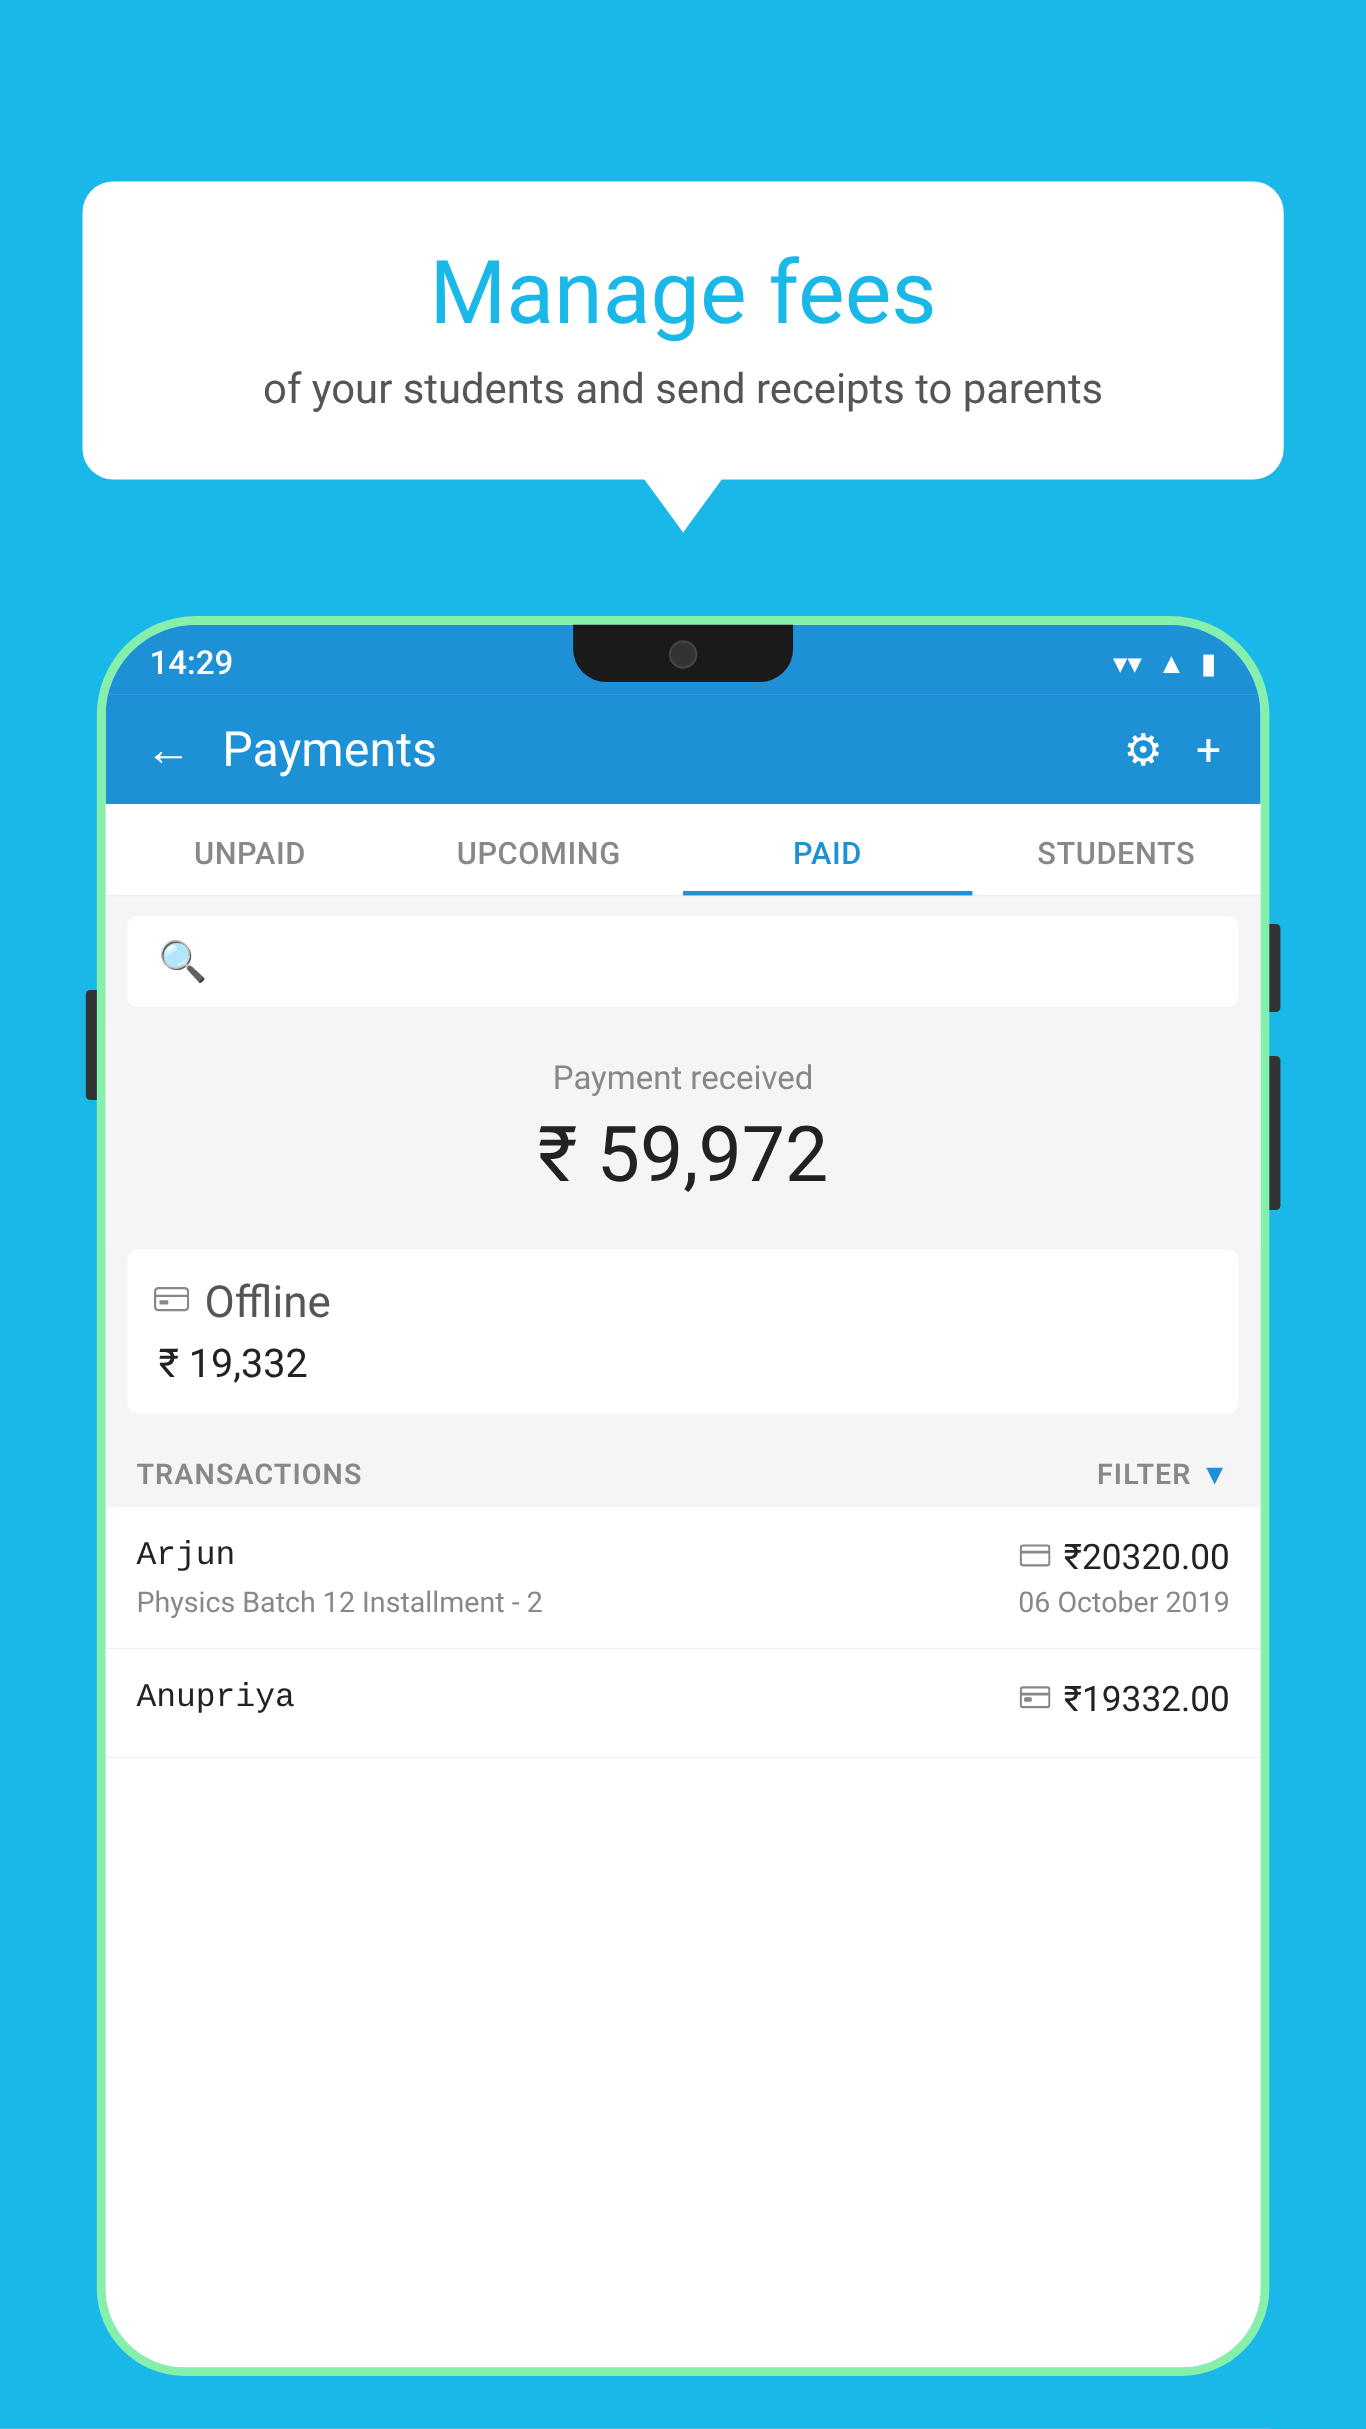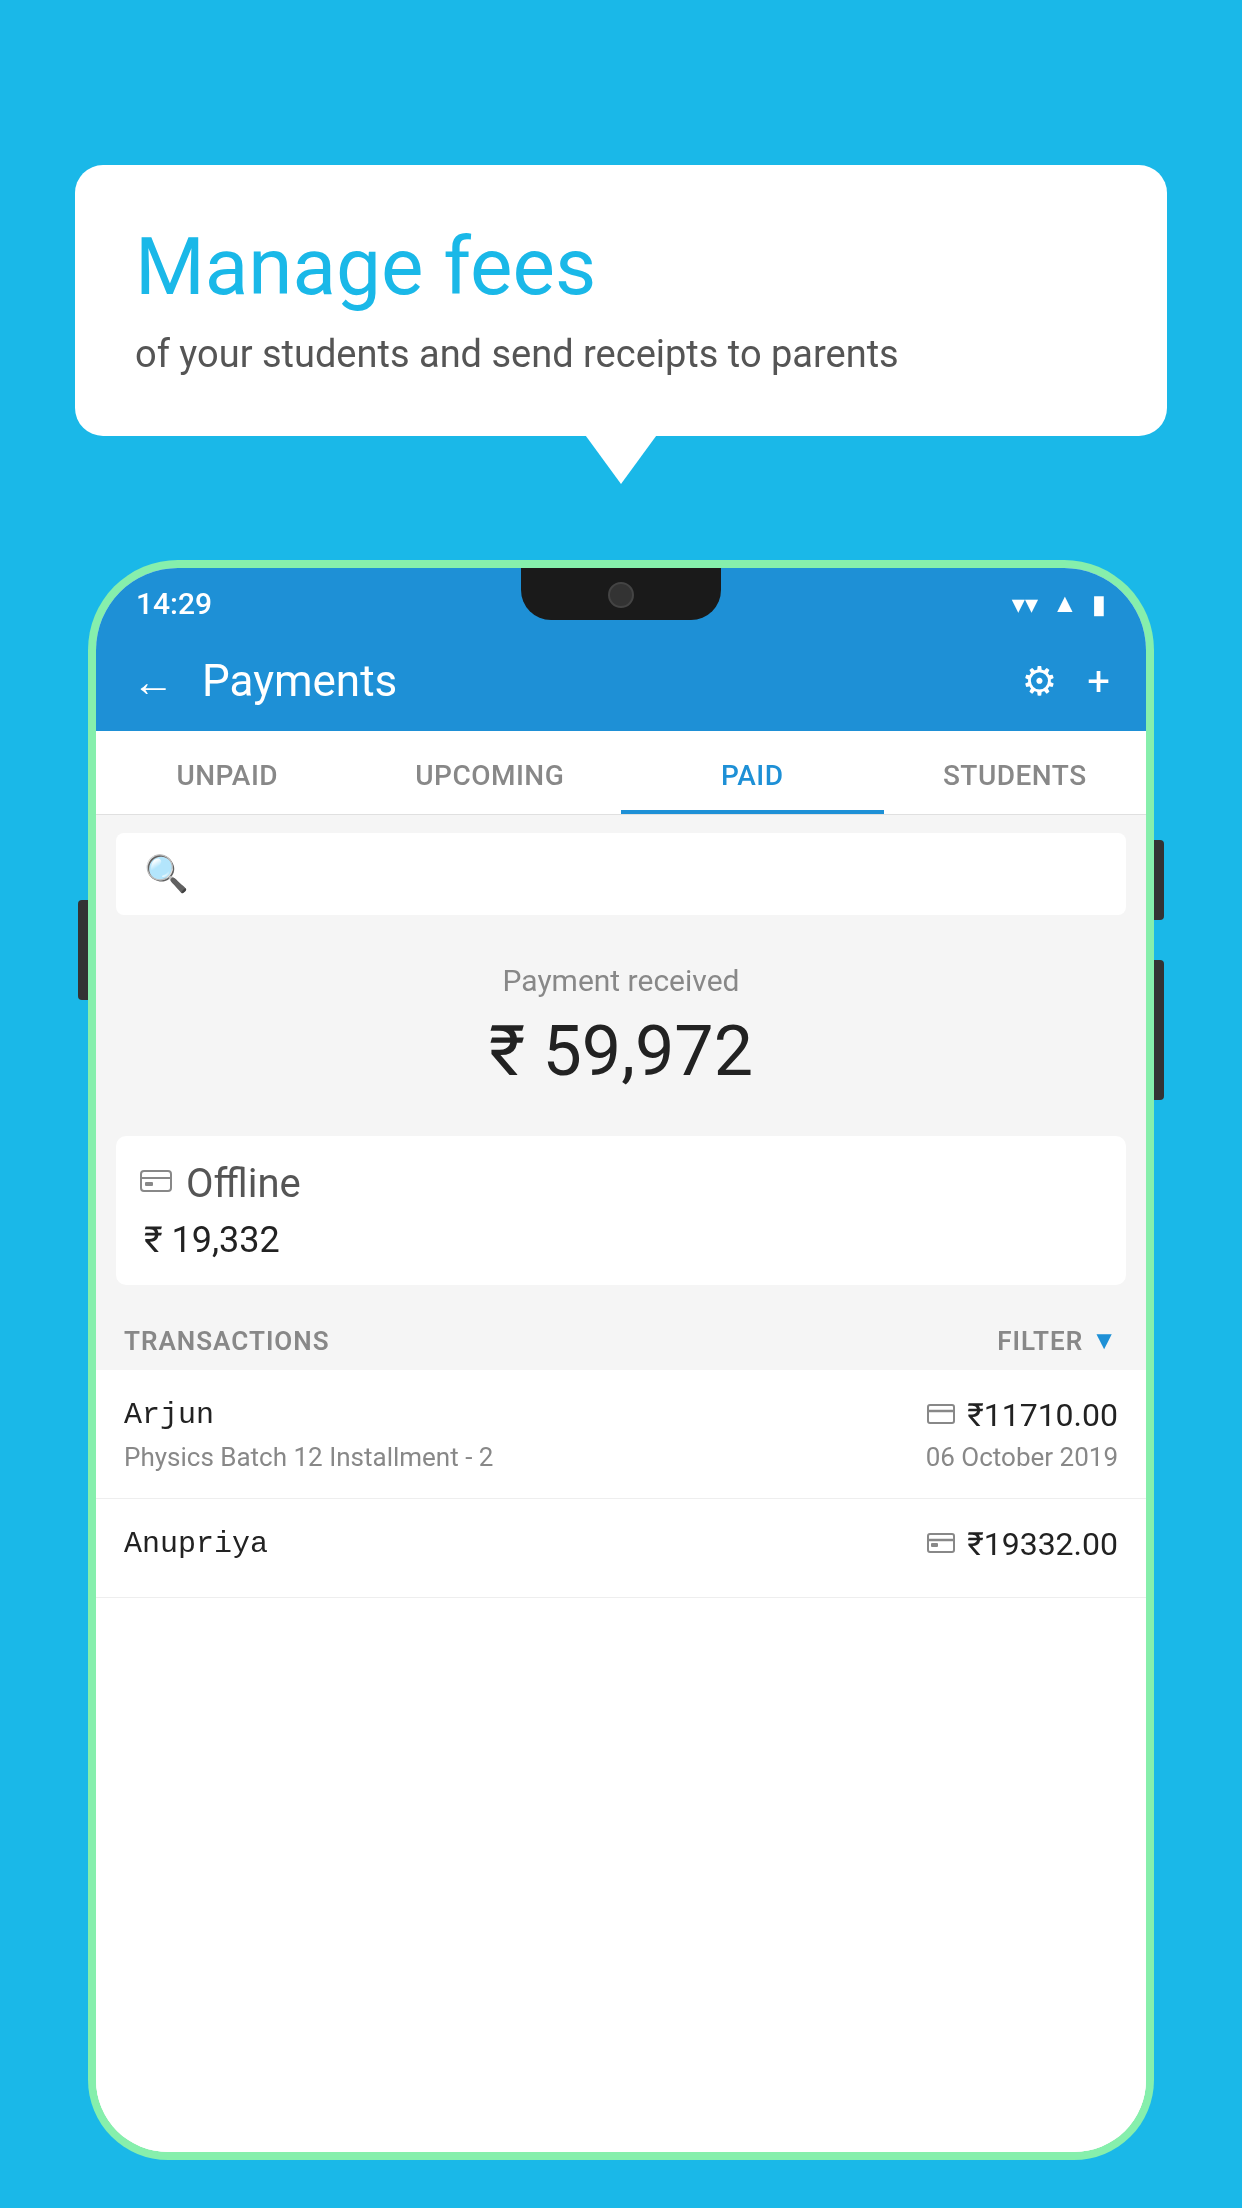--- a/index.html
+++ b/index.html
@@ -15,21 +15,21 @@
 
     
     .speech-bubble {
       position: absolute;
       top: 165px;
       left: 75px;
       right: 75px;
       background: white;
       border-radius: 28px;
       padding: 55px 60px 60px;
-      text-align: left;
+      text-align: center;
     }
     .speech-bubble::after {
       content: '';
       position: absolute;
       bottom: -48px;
       left: 50%;
       transform: translateX(-50%);
       width: 0;
       height: 0;
       border-left: 38px solid transparent;
@@ -469,21 +469,21 @@
           <div class="transaction-item">
             <div class="transaction-row1">
               <span class="transaction-name">Arjun</span>
               <div class="transaction-amount">
                 <span class="payment-mode-icon">
                   <svg width="28" height="22" viewBox="0 0 28 22" fill="none">
                     <rect x="1" y="2" width="26" height="18" rx="2" stroke="#888" stroke-width="2" fill="none"></rect>
                     <line x1="1" y1="8" x2="27" y2="8" stroke="#888" stroke-width="2.5"></line>
                   </svg>
                 </span>
-                <span>₹11710.00</span>
+                <span>₹20320.00</span>
               </div>
             </div>
             <div class="transaction-row2">
               <span class="transaction-detail">Physics Batch 12 Installment - 2</span>
               <span class="transaction-date">06 October 2019</span>
             </div>
           </div>
 
           <div class="transaction-item">
             <div class="transaction-row1">

